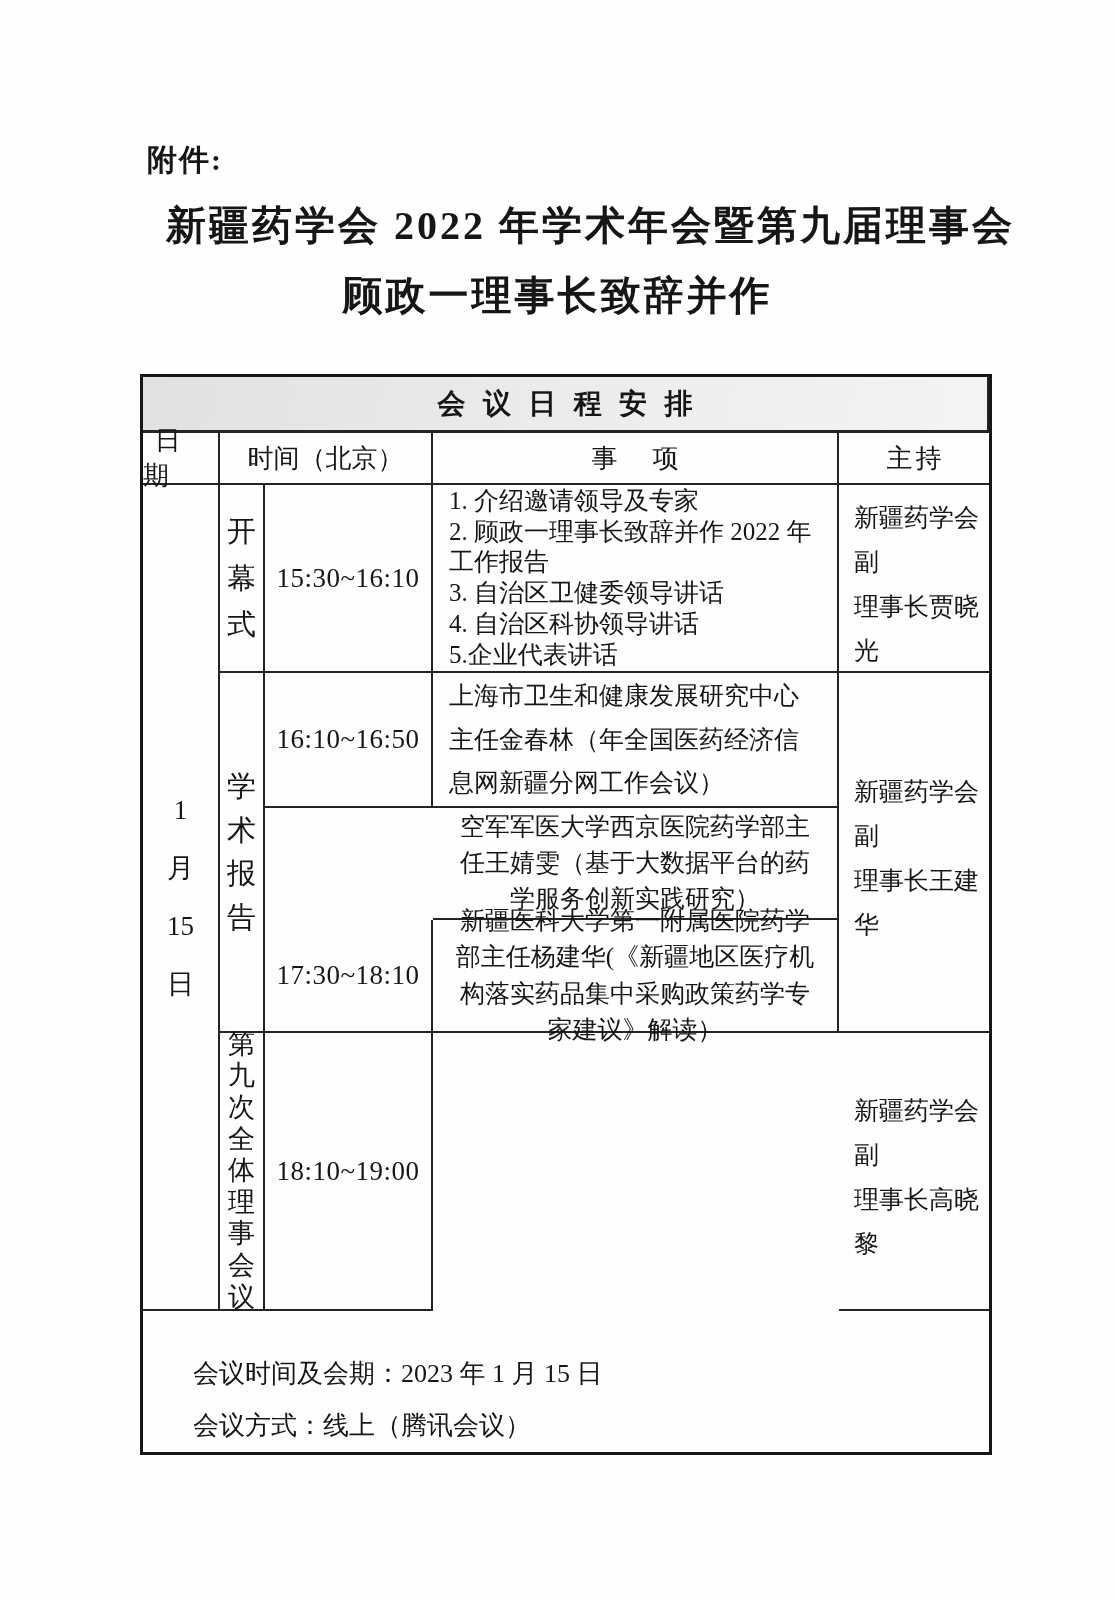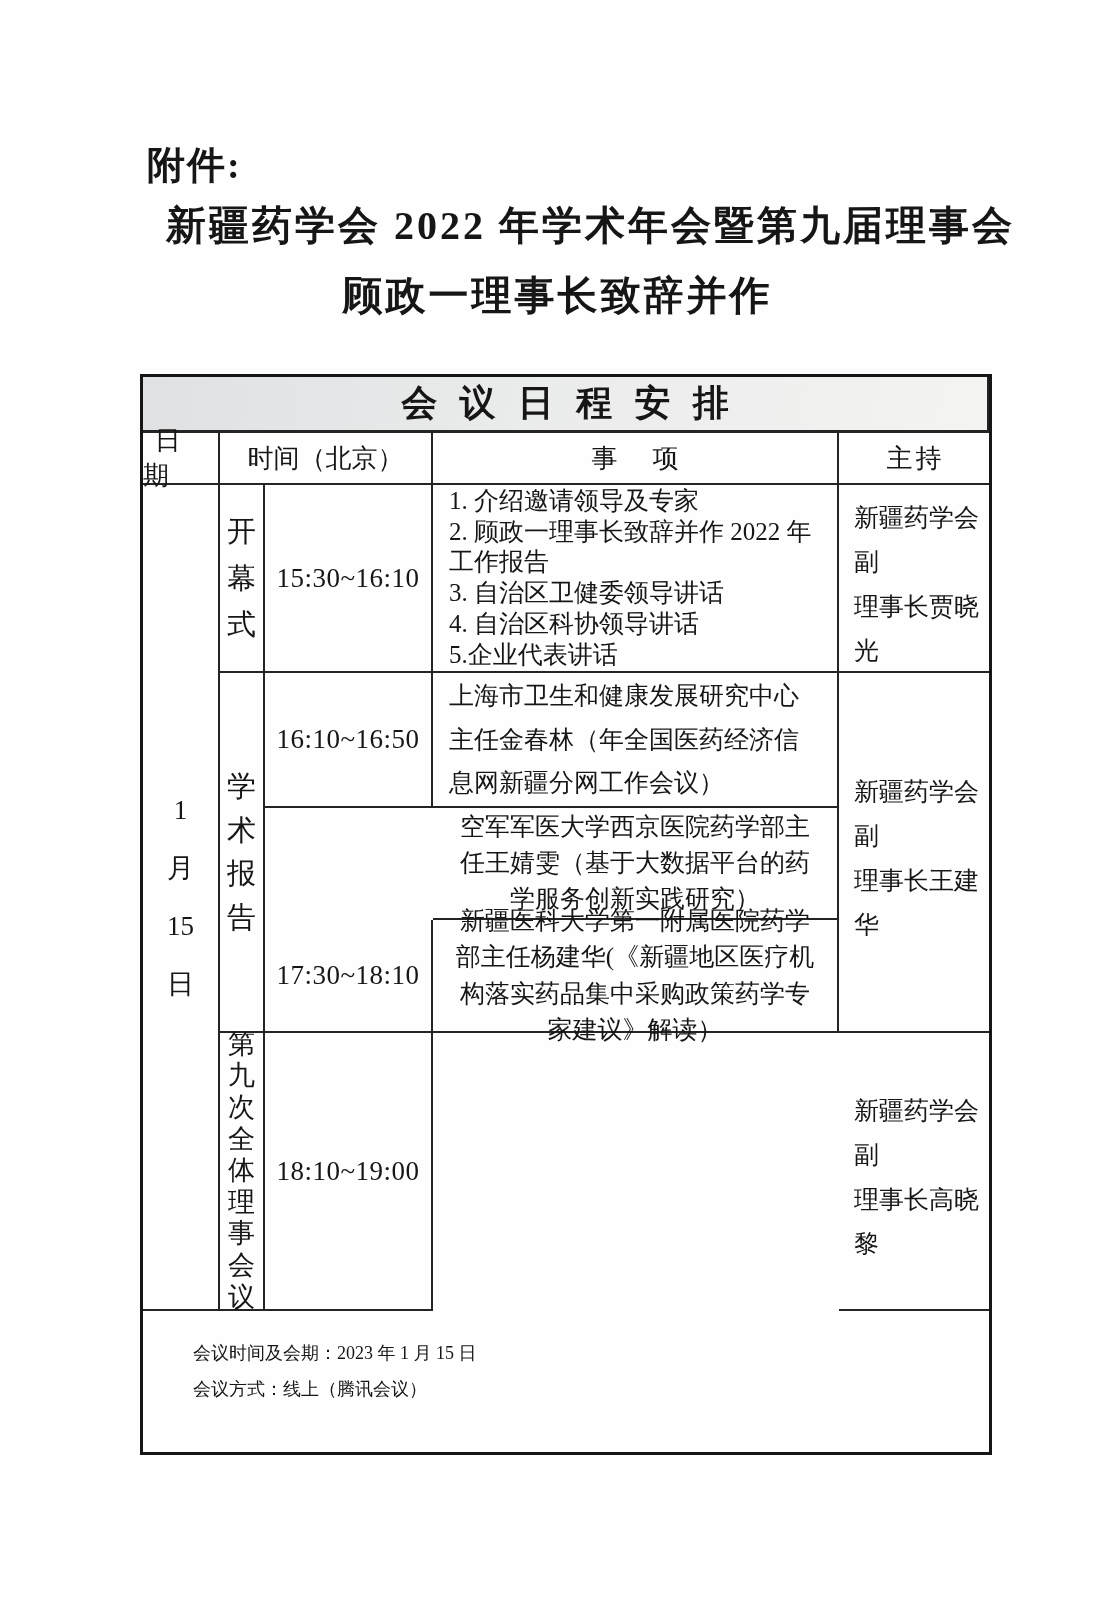--- a/index.html
+++ b/index.html
@@ -6,21 +6,21 @@
   body{
     width:1115px;height:1600px;
     background:#fefefe;
     position:relative;
     font-family:"Liberation Serif","DejaVu Serif",serif;
     color:#161616;
     overflow:hidden;
   }
   .attachment{
     position:absolute;left:147px;top:140px;
-    font-size:38px;font-weight:bold;letter-spacing:2px;
+    font-size:30px;font-weight:bold;letter-spacing:2px;
   }
   .title{
     position:absolute;left:0;width:100%;
     text-align:center;font-weight:bold;font-size:40px;
     letter-spacing:3px;
   }
   .title-1{top:198px;margin-left:33px;}
   .title-2{top:268px;}
 
   .agenda-table{
@@ -36,21 +36,21 @@
     border-right:2px solid #242424;
     border-bottom:2px solid #242424;
     box-sizing:border-box;
     display:flex;align-items:center;justify-content:center;
     font-size:25px;
   }
 
   .banner{
     grid-area:1/1/2/6;
     background:linear-gradient(100deg,#dfe1e3 0%,#eaebeb 45%,#f4f4f2 100%);
-    font-size:36px;font-weight:bold;
+    font-size:28px;font-weight:bold;
     letter-spacing:0.62em;text-indent:0.62em;
     border-bottom:3px solid #242424;
   }
   .colhead{font-size:26px;}
   .sp-date{letter-spacing:0.45em;text-indent:0.45em;}
   .sp-item{letter-spacing:1.35em;text-indent:1.35em;}
   .sp-host{letter-spacing:0.12em;text-indent:0.12em;}
 
   .h-date{grid-area:2/1/3/2;}
   .h-time{grid-area:2/2/3/4;}
@@ -87,21 +87,21 @@
   }
   .ho1{grid-area:3/5/4/6;}
   .ho2{grid-area:4/5/7/6;}
   .ho3{grid-area:7/5/8/6;}
 
   .tfooter{
     grid-area:8/1/9/6;
     border-right:none;border-bottom:none;
     align-items:flex-start;justify-content:flex-start;
     padding:24px 10px 0 50px;
-    font-size:18px;line-height:2.0;white-space:pre-line;
+    font-size:26px;line-height:2.0;white-space:pre-line;margin-top:13px;
   }
 </style>
 </head>
 <body>
 
 <div class="attachment">附件:</div>
 <div class="title title-1">新疆药学会 2022 年学术年会暨第九届理事会</div>
 <div class="title title-2">顾政一理事长致辞并作</div>
 
 <div class="agenda-table">

